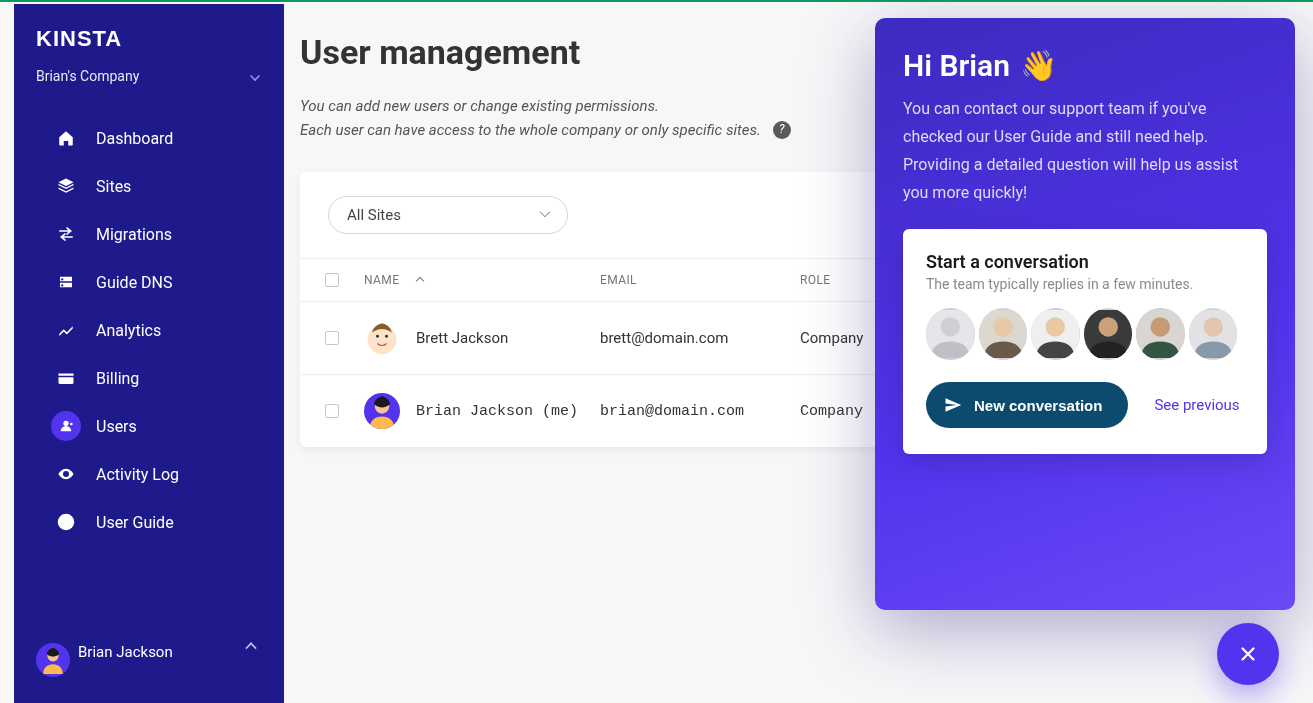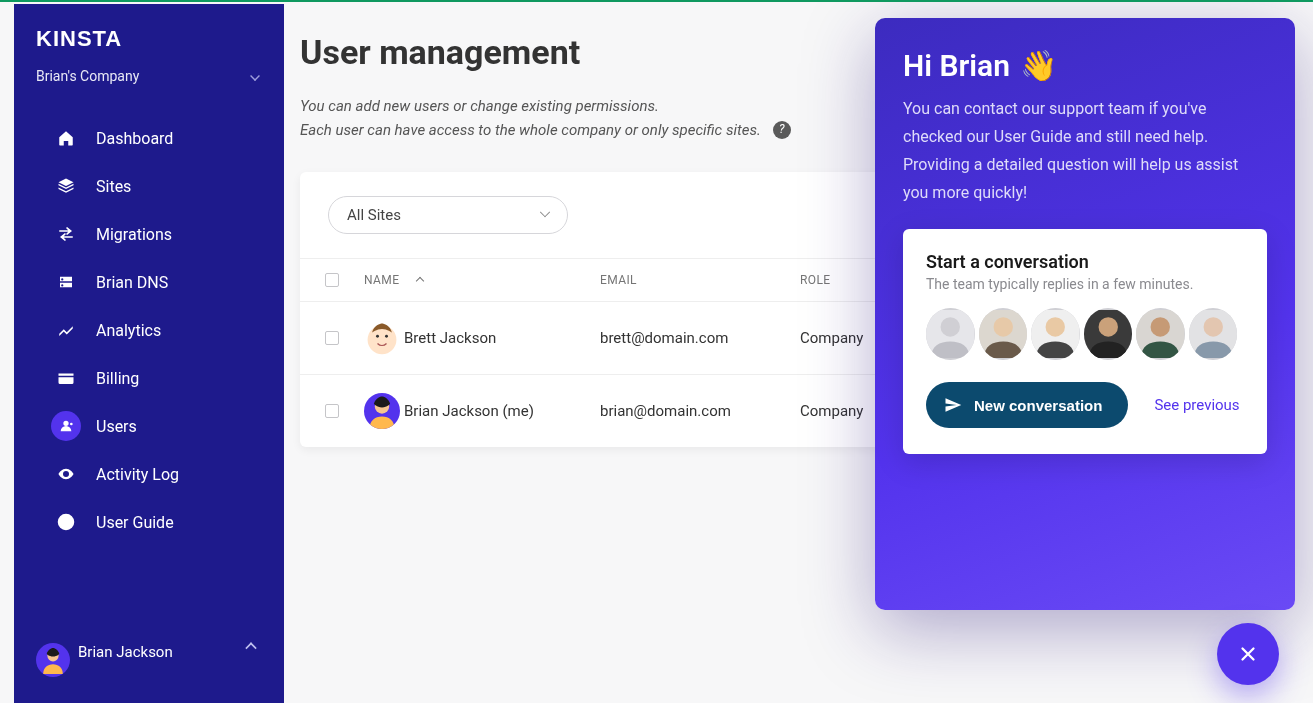--- a/index.html
+++ b/index.html
@@ -198,30 +198,30 @@
 
   .trow {
     display: grid;
     grid-template-columns: 64px 236px 200px 1fr;
     align-items: center;
     padding: 18px 0;
     border-bottom: 1px solid #eee;
     font-size: 15px;
     color: #333;
   }
-  .trow:last-child { border-bottom: none; }
+  .trow:last-child { border-bottom: none; font-family: Liberation Mono, monospace; }
   .cell-check { display: flex; align-items: center; justify-content: center; }
   .ck {
     width: 14px; height: 14px;
     border: 1.5px solid #c5c5c8;
     border-radius: 2px;
     background: #fff;
     cursor: pointer;
   }
-  .cell-user { display: flex; align-items: center; gap: 4px; }
+  .cell-user { display: flex; align-items: center; gap: 16px; }
   .cell-user .av {
     width: 36px; height: 36px;
     border-radius: 50%;
     display: flex;
     align-items: center;
     justify-content: center;
     overflow: hidden;
   }
   .cell-user .av.brett { background: #fff; }
   .cell-user .av.brian { background: #5333ed; }
@@ -363,21 +363,21 @@
           </svg>
       </span>
       <span>Migrations</span>
     </li>
     <li class="nav-item">
       <span class="nav-icon">
         <svg viewBox="0 0 24 24" width="18" height="18">
             <path class="ic" d="M4 5h16v6H4V5zm0 8h16v6H4v-6zm3 2a1.5 1.5 0 1 0 0 3 1.5 1.5 0 0 0 0-3zM7 7a1.5 1.5 0 1 0 0 3 1.5 1.5 0 0 0 0-3z"></path>
           </svg>
       </span>
-      <span>Brian DNS</span>
+      <span>Guide DNS</span>
     </li>
     <li class="nav-item">
       <span class="nav-icon">
         <svg viewBox="0 0 24 24" width="18" height="18">
             <path class="ic" d="M3 17l6-6 4 4 8-8v3l-8 8-4-4-6 6z"></path>
           </svg>
       </span>
       <span>Analytics</span>
     </li>
     <li class="nav-item">

